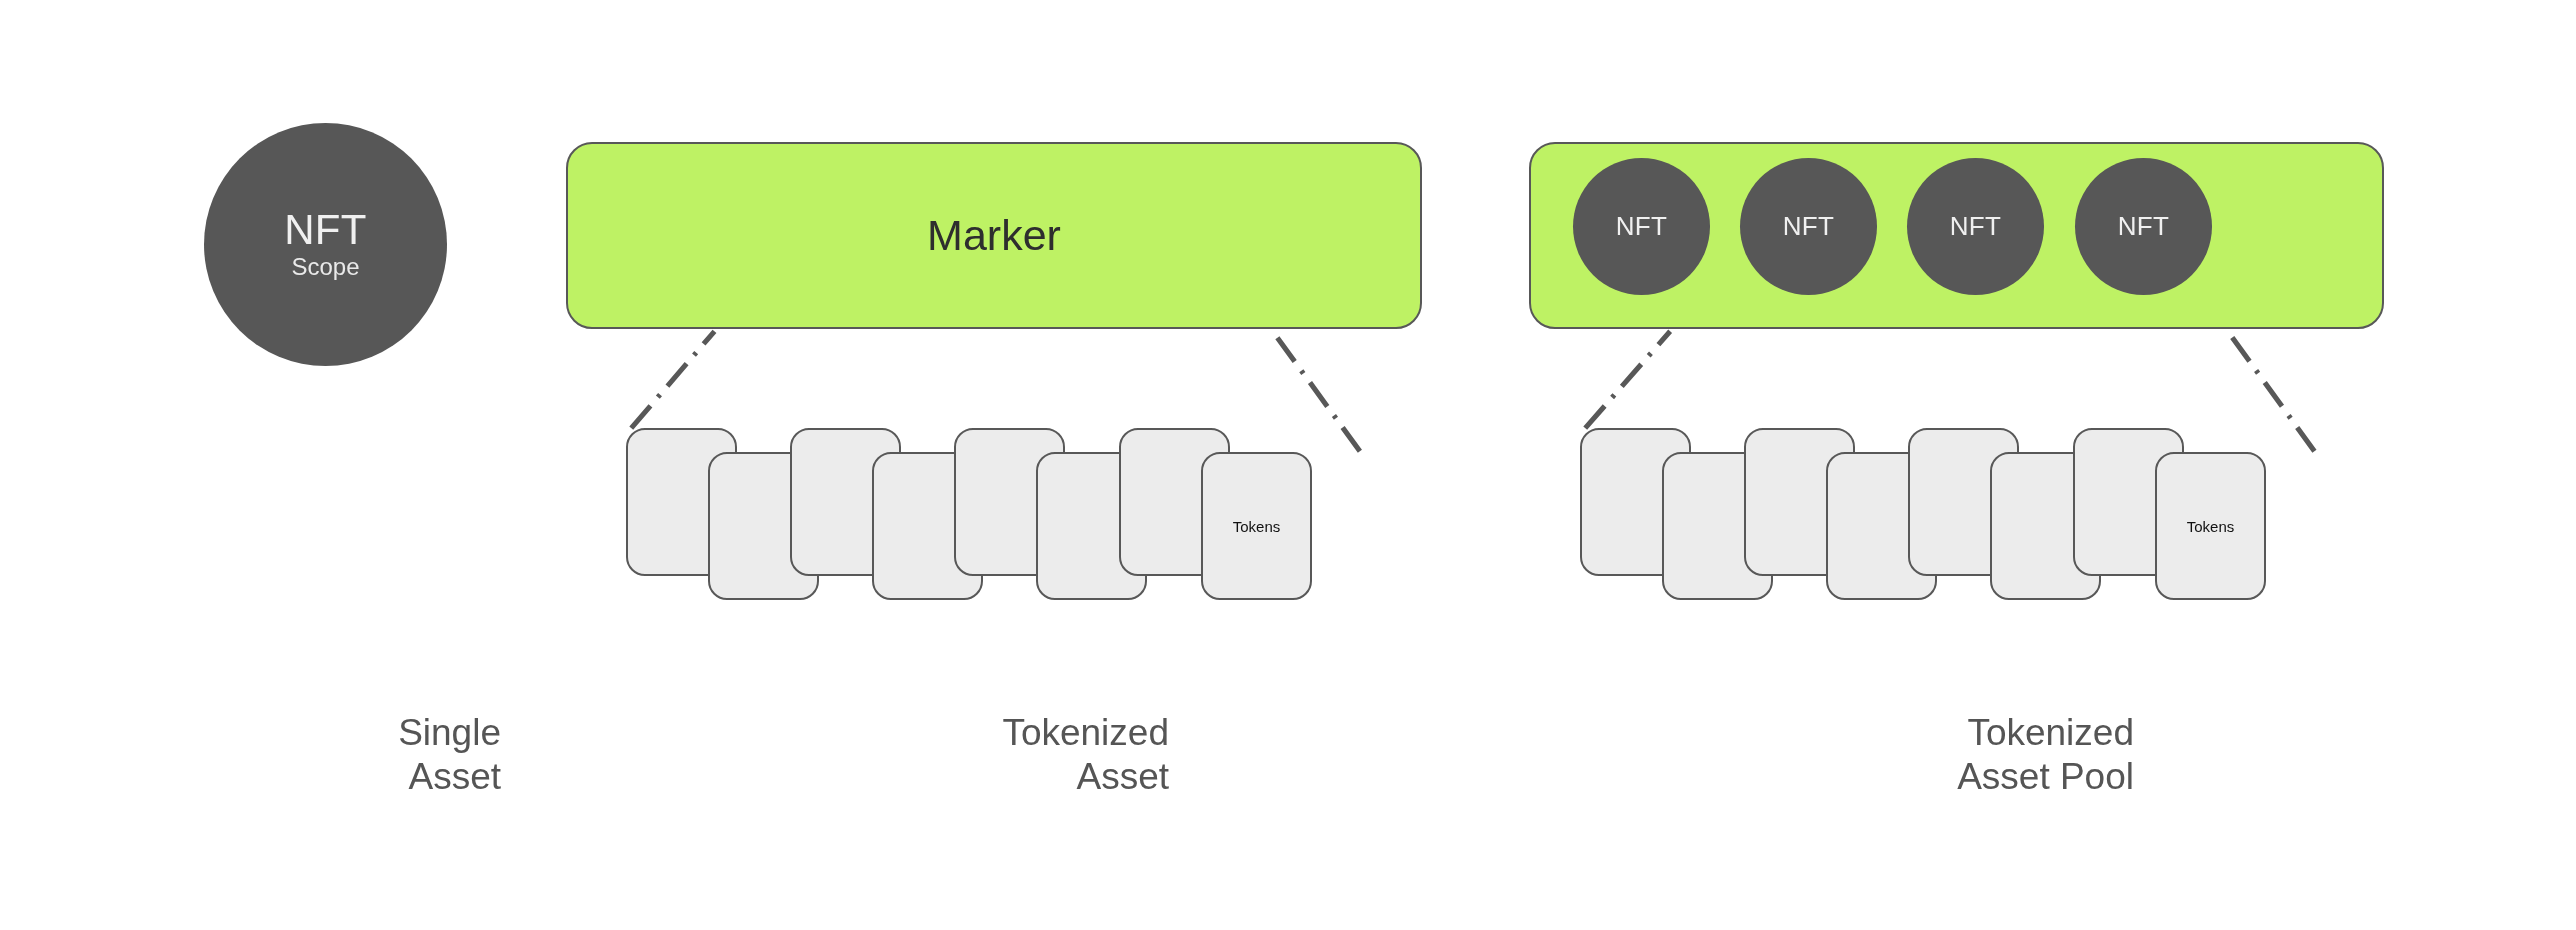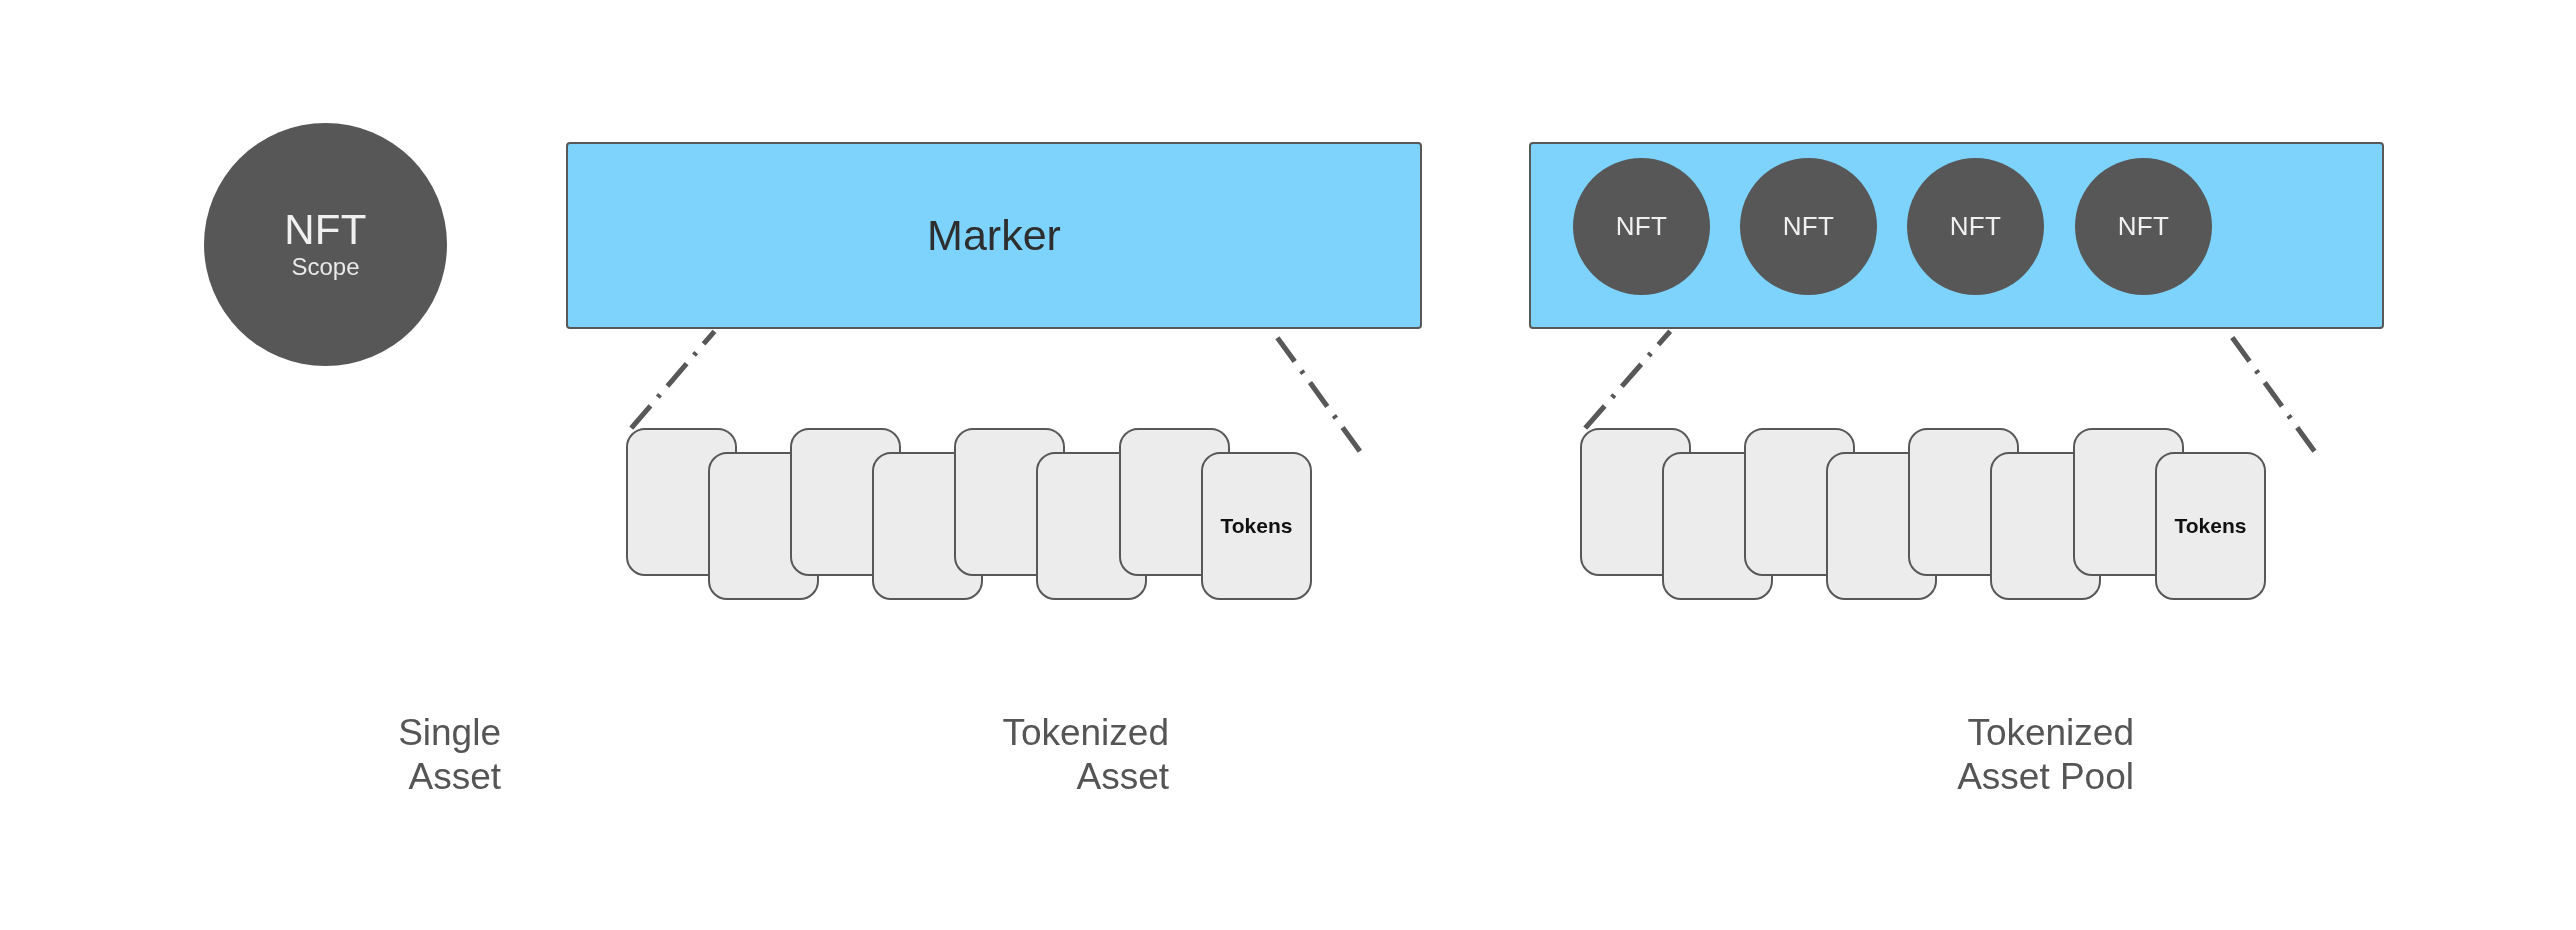--- a/index.html
+++ b/index.html
@@ -52,23 +52,23 @@
   .scope-sub {
     color: #e9e9e9;
     font-size: 24px;
     font-weight: 400;
     margin-top: 3.4px;
   }
 
   
   .container-box {
     position: absolute;
-    background: #7dd3fc;
+    background: #bef264;
     border: 2.8px solid #585858;
-    border-radius: 4px;
+    border-radius: 26px;
     box-sizing: border-box;
   }
   #marker-box {
     left: 566px;
     top: 142px;
     width: 856px;
     height: 187px;
     display: flex;
     align-items: center;
     justify-content: center;
@@ -127,22 +127,22 @@
     border-radius: 19px;
     box-sizing: border-box;
     display: flex;
     align-items: center;
     justify-content: center;
   }
   .token-card.row-top    { top: 3.4px; }
   .token-card.row-bottom { top: 27px; }
   .token-card-label {
     color: #111111;
-    font-size: 21px;
-    font-weight: 700;
+    font-size: 15px;
+    font-weight: 400;
   }
 
   
   .caption {
     position: absolute;
     text-align: right;
     color: #555555;
     font-size: 37px;
     line-height: 1.18;
     font-weight: 400;

